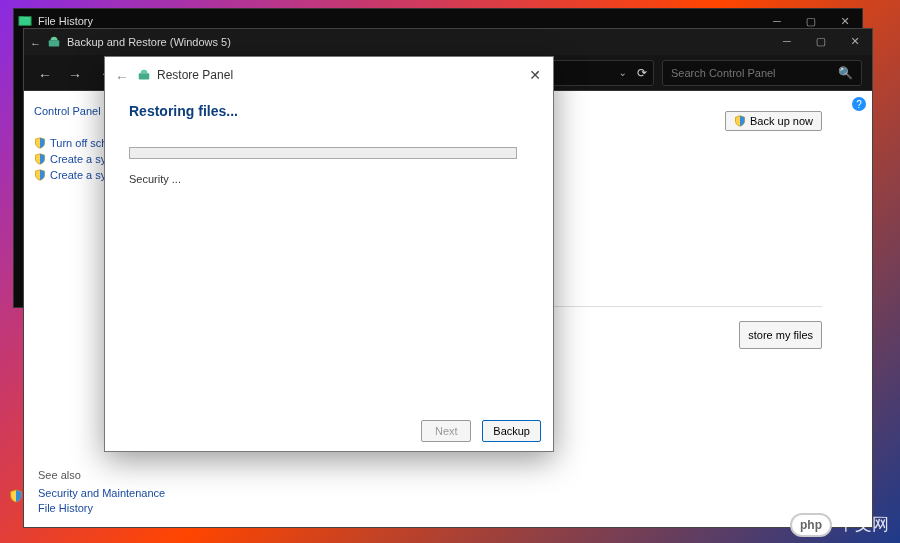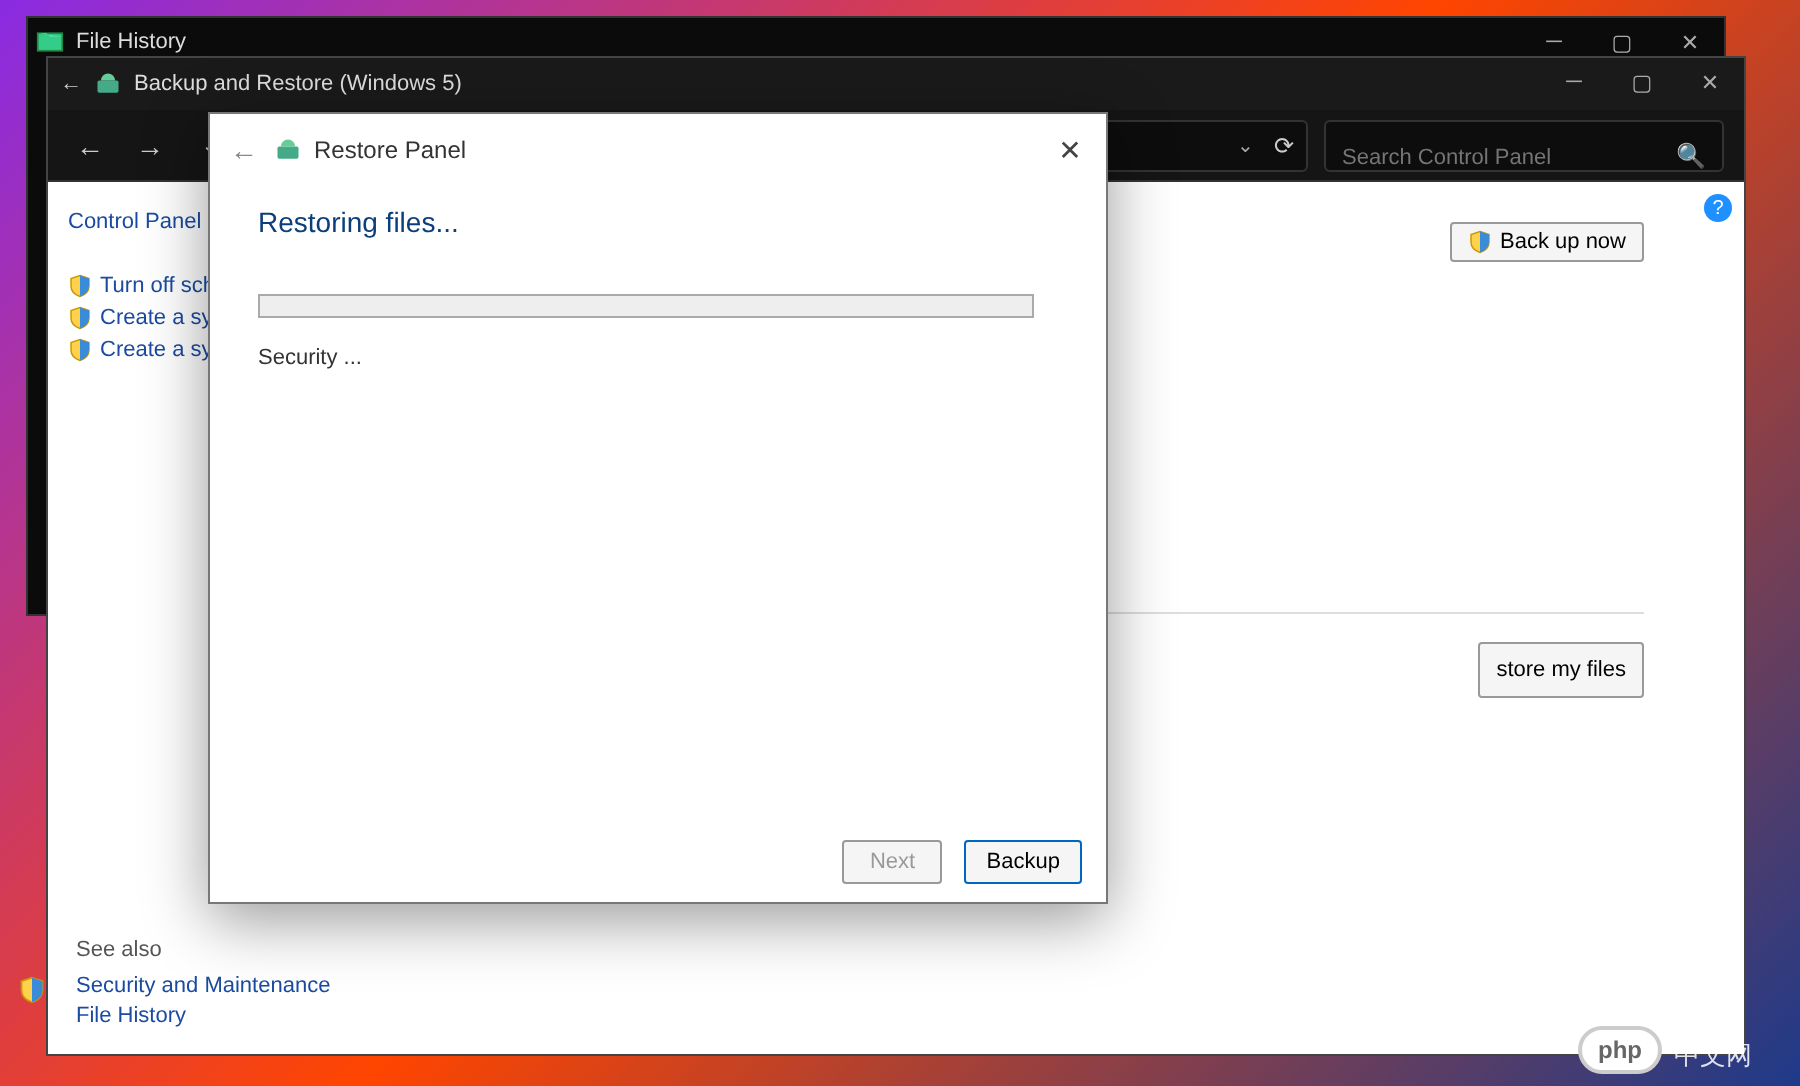--- a/index.html
+++ b/index.html
@@ -25,21 +25,21 @@
   .win2 .titlebar .icon { width: 14px; height: 14px; margin-right: 6px; }
 
   .toolbar {
     height: 36px; background: #151515; display: flex; align-items: center; padding: 4px 10px; gap: 8px;
     border-bottom: 1px solid #333;
   }
   .nav-btn { width: 22px; height: 22px; display: flex; align-items: center; justify-content: center; color: #ccc; font-size: 14px; cursor: pointer; }
   .addr { flex: 1; height: 26px; background: #0d0d0d; border: 1px solid #333; border-radius: 3px; display:flex; align-items:center; justify-content:flex-end; padding:0 6px; gap:10px; }
   .addr .drop { color:#aaa; font-size:10px; cursor:pointer; }
   .addr .refresh { color:#ccc; font-size:12px; cursor:pointer; }
-  .search-box { width: 200px; height: 26px; background: #0d0d0d; border: 1px solid #333; border-radius: 3px; display:flex; align-items:flex-end; padding:0 8px; }
+  .search-box { width: 200px; height: 26px; background: #0d0d0d; border: 1px solid #333; border-radius: 3px; display:flex; align-items:center; padding:0 8px; }
   .search-box input { flex:1; background:transparent; border:none; color:#888; font-size:11px; outline:none; }
   .search-box .sicon { color:#888; font-size:12px; }
 
   .content {
     flex:1; background: #fff; display:flex; position:relative;
   }
   .help-icon { position:absolute; right:6px; top:6px; width:14px; height:14px; background:#1e90ff; border-radius:50%; color:#fff; font-size:10px; display:flex; align-items:center; justify-content:center; }
 
   .sidebar { width: 200px; padding:14px 10px; font-size:11px; }
   .cp-home { color:#1a4ba0; font-size:11px; margin-bottom:20px; }
@@ -60,34 +60,34 @@
   .dialog {
     position:absolute; left:104px; top:56px; width:450px; height:396px;
     background:#fff; border:1px solid #777; box-shadow:0 8px 30px rgba(0,0,0,0.4);
     display:flex; flex-direction:column;
   }
   .dialog-header { height:36px; display:flex; align-items:center; padding:0 10px; font-size:12px; color:#333; position:relative; }
   .dialog-header .back { color:#888; margin-right:8px; font-size:14px; cursor:pointer; }
   .dialog-header .icon { width:14px; height:14px; margin-right:6px; }
   .dialog-close { position:absolute; right:8px; top:8px; font-size:14px; color:#444; cursor:pointer; width:20px; height:20px; display:flex; align-items:center; justify-content:center; }
   .dialog-body { flex:1; padding:10px 24px; }
-  .dlg-title { color:#0b3e7a; font-size:14px; margin-bottom:28px; }
+  .dlg-title { color:#0b3e7a; font-size:14px; margin-bottom:28px;font-weight:bold; }
   .progress { width:388px; height:12px; border:1px solid #aaa; background:#eee; margin-bottom:14px; }
   .status { font-size:11px; color:#333; }
   .dialog-footer { height:40px; display:flex; align-items:center; justify-content:flex-end; padding:0 12px; gap:11px; }
   .dlg-btn { min-width:50px; height:22px; font-size:11px; border:1px solid #999; background:#f5f5f5; border-radius:2px; padding:0 10px; cursor:pointer; }
   .dlg-btn.primary { border:1px solid #0067c0; }
 
   
   .tb-shield { position:absolute; left:9px; bottom:36px; }
 
   
-  .watermark { position:absolute; right:24px; bottom:6px; display:flex; align-items:flex-end; gap:6px; }
+  .watermark { position:absolute; right:11px; bottom:6px; display:flex; align-items:flex-start; gap:6px; }
   .watermark .logo { background:#fff; color:#666; font-weight:bold; font-size:12px; padding:3px 8px; border-radius:12px; border:2px solid #ccc; }
-  .watermark .txt { color:#fff; font-size:13px; opacity:0.85; }
+  .watermark .txt { color:#fff; font-size:17px; opacity:0.85; }
 </style>
 </head>
 <body>
 
 <div class="win1">
   <div class="titlebar">
     <span class="icon">
       <svg viewBox="0 0 16 16">
           <rect x="1" y="3" width="14" height="10" fill="#3c8" stroke="#284"></rect>
           <path d="M1 3 L6 3 L8 5 L15 5" fill="#5da"></path>

